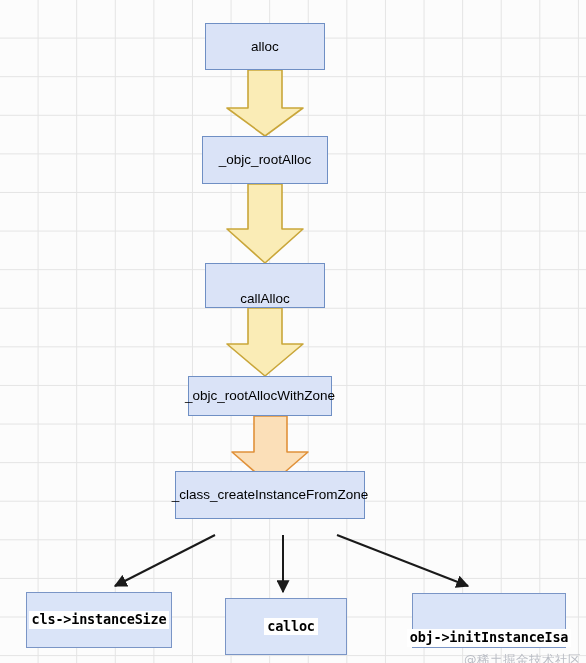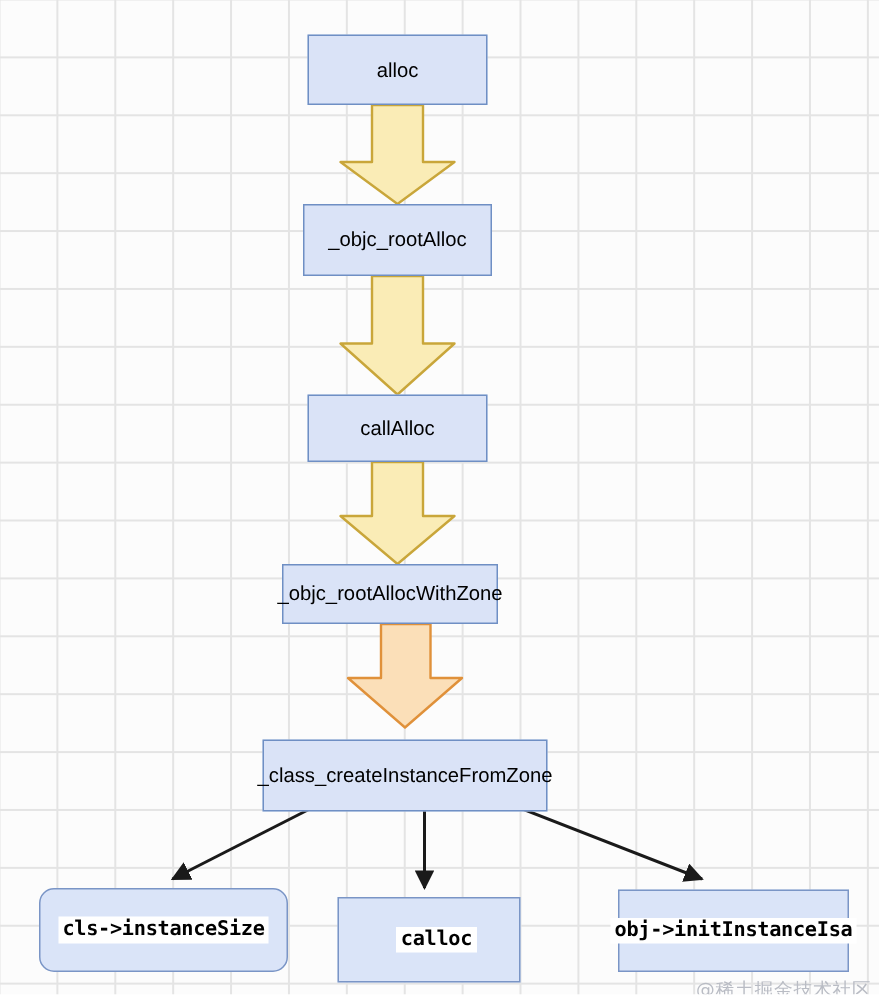--- a/index.html
+++ b/index.html
@@ -94,39 +94,39 @@
   </svg>
 
   <div class="node proc" style="left:205px; top:23px; width:120px; height:47px;">
     <span>alloc</span>
   </div>
 
   <div class="node proc" style="left:202px; top:136px; width:126px; height:48px;text-align:right;">
     <span>_objc_rootAlloc</span>
   </div>
 
-  <div class="node proc" style="left:205px; top:263px; width:120px; height:45px;">
+  <div class="node proc" style="left:205px; top:263px; width:120px; height:45px;align-items:flex-end;">
     <span>callAlloc</span>
   </div>
 
   <div class="node proc" style="left:188px; top:376px; width:144px; height:40px;">
     <span>_objc_rootAllocWithZone</span>
   </div>
 
-  <div class="node proc" style="left:175px; top:493px; width:190px; height:48px;">
+  <div class="node proc" style="left:175px; top:471px; width:190px; height:48px;">
     <span>_class_createInstanceFromZone</span>
   </div>
 
-  <div class="node leaf" style="left:26px; top:592px; width:166px; height:56px;border-radius:10px;">
+  <div class="node leaf" style="left:26px; top:592px; width:146px; height:56px;">
     <span class="chip">cls-&gt;instanceSize</span>
   </div>
 
   <div class="node leaf" style="left:225px; top:598px; width:122px; height:57px;padding-left:10px;">
     <span class="chip">calloc</span>
   </div>
 
-  <div class="node leaf" style="left:412px; top:593px; width:154px; height:55px;">
+  <div class="node leaf" style="left:412px; top:593px; width:154px; height:55px;align-items:flex-end;">
     <span class="chip">obj-&gt;initInstanceIsa</span>
   </div>
 
   <div class="watermark" style="left:464px; top:636px;margin-top:16px;">@稀土掘金技术社区</div>
 
 </div>
 
 </body></html>

